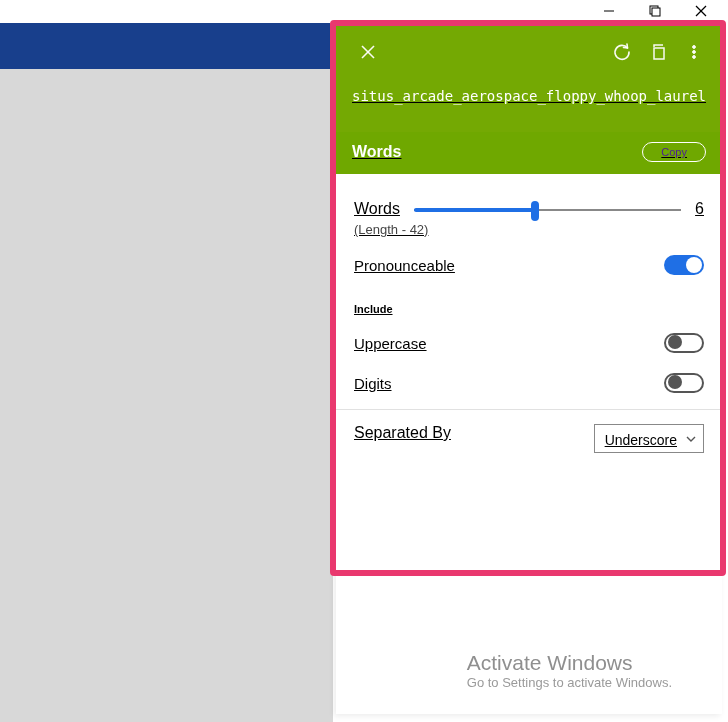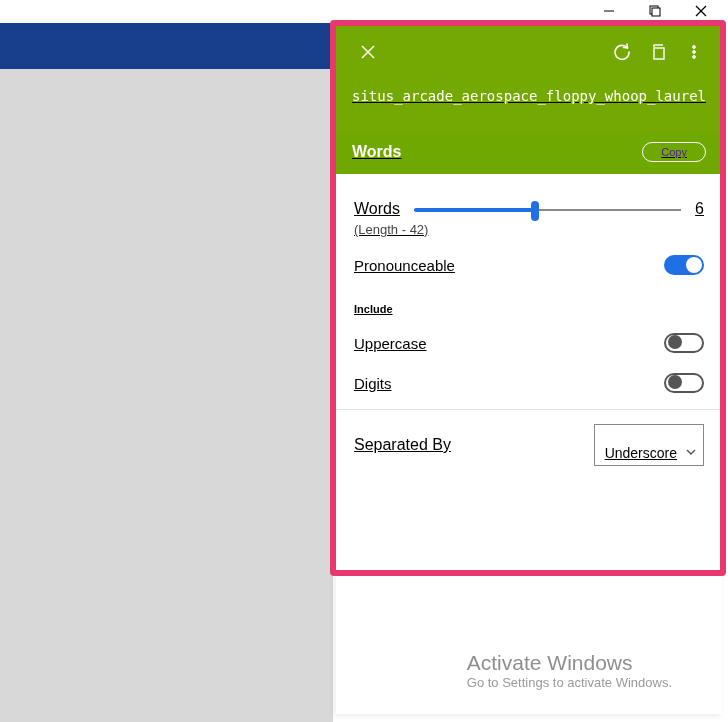--- a/index.html
+++ b/index.html
@@ -63,23 +63,23 @@
 
   .toggle { width: 40px; height: 20px; border-radius: 10px; position: relative; }
   .toggle .knob { position:absolute; top:2px; width:16px; height:16px; border-radius:50%; }
   .toggle.on { background:#1f6fe5; }
   .toggle.on .knob { right:2px; background:#fff; }
   .toggle.off { background:#fff; border:2px solid #555; width:40px; height:20px; }
   .toggle.off .knob { left:2px; top:0px; width:14px; height:14px; background:#555; }
 
   .divider { height:1px; background:#e1e1e1; margin: 6px -18px 0 -18px; }
 
-  .sep-row { display:flex; align-items:center; justify-content:space-between; padding: 14px 0; }
+  .sep-row { display:flex; justify-content:space-between; padding: 14px 0; }
   .select {
-    border:1px solid #888; padding:20px 6px 4px 10px; font-size:14px; min-width:110px;
+    border:1px solid #888; padding:7px 6px 4px 10px; font-size:14px; min-width:110px;
     display:flex; align-items:center; justify-content:space-between; gap:8px; cursor:pointer;
   }
 
   .watermark {
     position:absolute; right:50px; bottom:24px; color:#9a9a9a; text-align:left;
   }
   .watermark .t1 { font-size:21px; font-weight:400; color:#8f8f8f; }
   .watermark .t2 { font-size:13px; color:#9a9a9a; }
 </style>
 </head>

